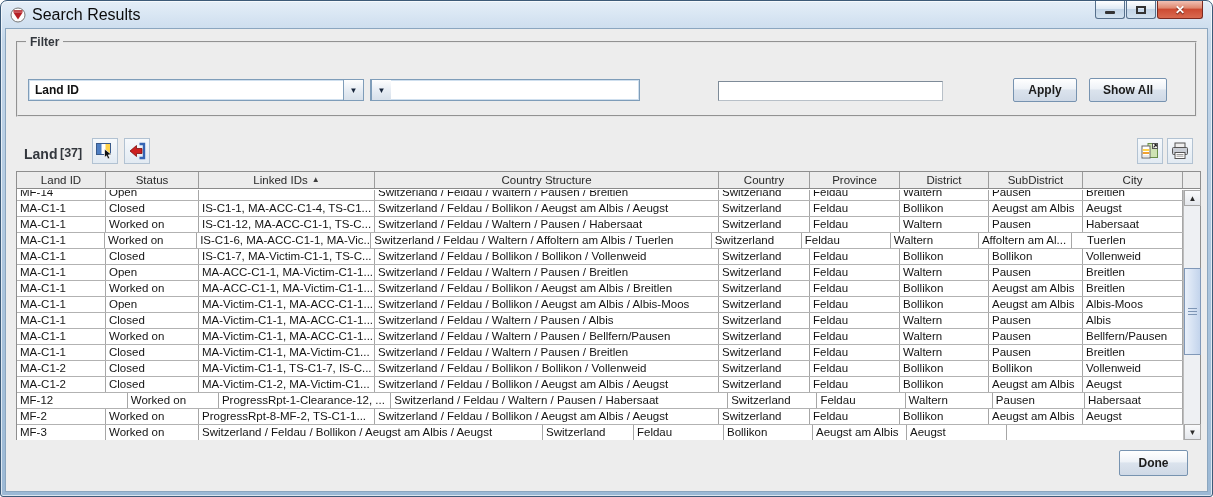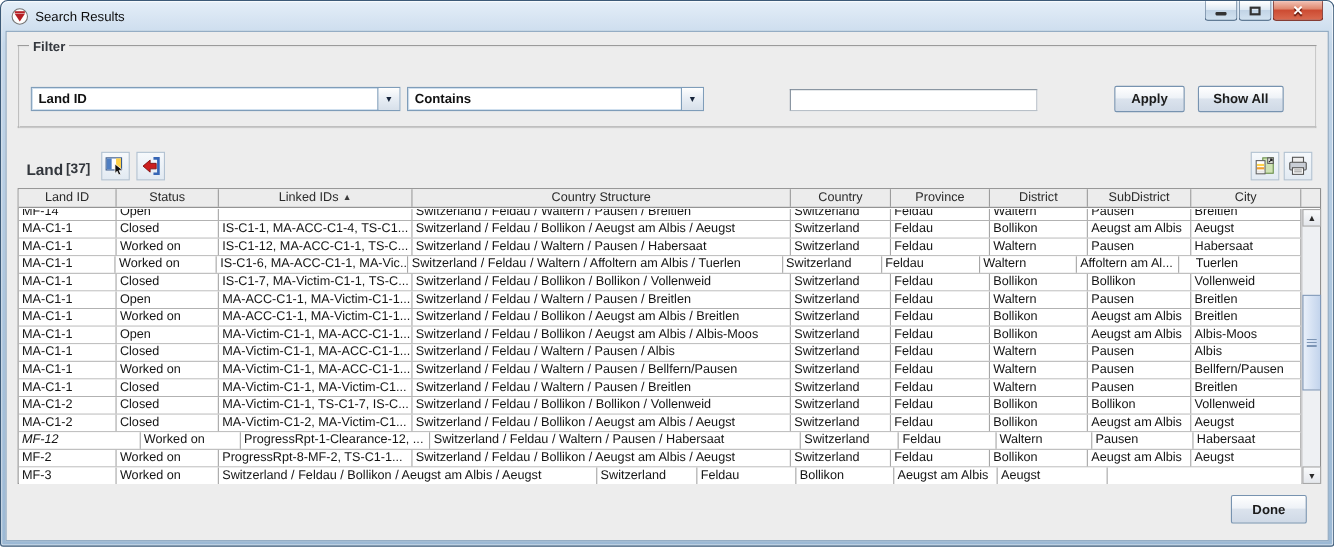--- a/index.html
+++ b/index.html
@@ -5,21 +5,21 @@
   html,body{margin:0;padding:0;width:1213px;height:497px;overflow:hidden;
     font-family:"Liberation Sans",sans-serif;background:#fff;}
   *{box-sizing:border-box;}
 
   
   .window{position:absolute;inset:0;border:1px solid #3c5a78;border-radius:7px 7px 3px 3px;
     background:linear-gradient(180deg,#e4eef8 0,#c4d7ea 8%,#aac4dd 60%,#9cb9d5 100%);
     box-shadow:inset 0 0 0 1px rgba(255,255,255,.65);}
   .titlebar{position:absolute;left:0;top:0;right:0;height:27px;display:flex;align-items:center;
     padding-left:9px;gap:6px;}
-  .title-text{font-size:12px;color:#0c0c0c;}
+  .title-text{font-size:16px;color:#0c0c0c;}
   .winbtns{position:absolute;top:0;right:9px;display:flex;gap:0;}
   .winbtn{width:30px;height:18px;border:1px solid #56708c;border-top:none;
     background:linear-gradient(#ffffff,#dfeaf4 45%,#c2d4e6 50%,#d2e2f0);
     display:flex;align-items:center;justify-content:center;border-radius:0 0 3px 3px;margin-left:1px;}
   .winbtn.close{width:46px;border-color:#7c2a20;
     background:linear-gradient(#f2c1b4,#e08a72 40%,#cd4c33 50%,#d96a50);}
   .glyph-min{width:10px;height:3px;background:#333;margin-top:6px;border-radius:1px;}
   .glyph-max{width:10px;height:8px;border:2px solid #333;background:transparent;}
   .glyph-close{color:#fff;font-size:12px;font-weight:bold;text-shadow:0 1px 1px #5a1208;line-height:1;}
 
@@ -122,21 +122,20 @@
 
     <fieldset class="filter-group" style="position:absolute;">
       <legend>Filter</legend>
 
       <div class="combo combo-field">
         <div class="combo-value">Land ID</div>
         <div class="combo-arrow-btn">▼</div>
       </div>
 
       <div class="combo combo-operator">
-        <div class="combo-value">Contains</div>
         <div class="combo-arrow-btn">▼</div>
       </div>
 
       <input class="textfield" value="" style="">
 
       <div class="btn btn-apply">Apply</div>
       <div class="btn btn-showall">Show All</div>
     </fieldset>
 
     <div class="results-strip">
@@ -350,21 +349,21 @@
               <div class="td" style="width: 93px;">Closed</div>
               <div class="td" style="width: 176px;">MA-Victim-C1-2, MA-Victim-C1...</div>
               <div class="td" style="width: 344px;">Switzerland / Feldau / Bollikon / Aeugst am Albis / Aeugst</div>
               <div class="td" style="width: 91px;">Switzerland</div>
               <div class="td" style="width: 90px;">Feldau</div>
               <div class="td" style="width: 89px;">Bollikon</div>
               <div class="td" style="width: 94px;">Aeugst am Albis</div>
               <div class="td" style="width: 100px;">Aeugst</div>
             </div>
             <div class="tr">
-              <div class="td" style="width: 113px; font-style: italic;">MF-12</div>
+              <div class="td" style="width: 113px;">MF-12</div>
               <div class="td" style="width: 93px;">Worked on</div>
               <div class="td" style="width: 176px;">ProgressRpt-1-Clearance-12, ...</div>
               <div class="td" style="width: 344px;">Switzerland / Feldau / Waltern / Pausen / Habersaat</div>
               <div class="td" style="width: 91px;">Switzerland</div>
               <div class="td" style="width: 90px;">Feldau</div>
               <div class="td" style="width: 89px;">Waltern</div>
               <div class="td" style="width: 94px;">Pausen</div>
               <div class="td" style="width: 100px;">Habersaat</div>
             </div>
             <div class="tr">

